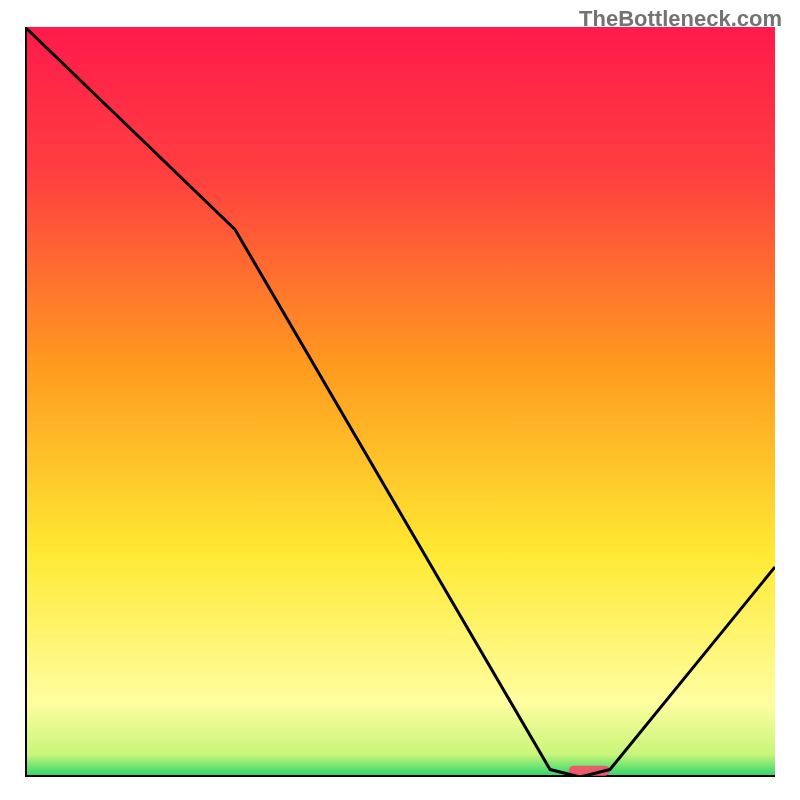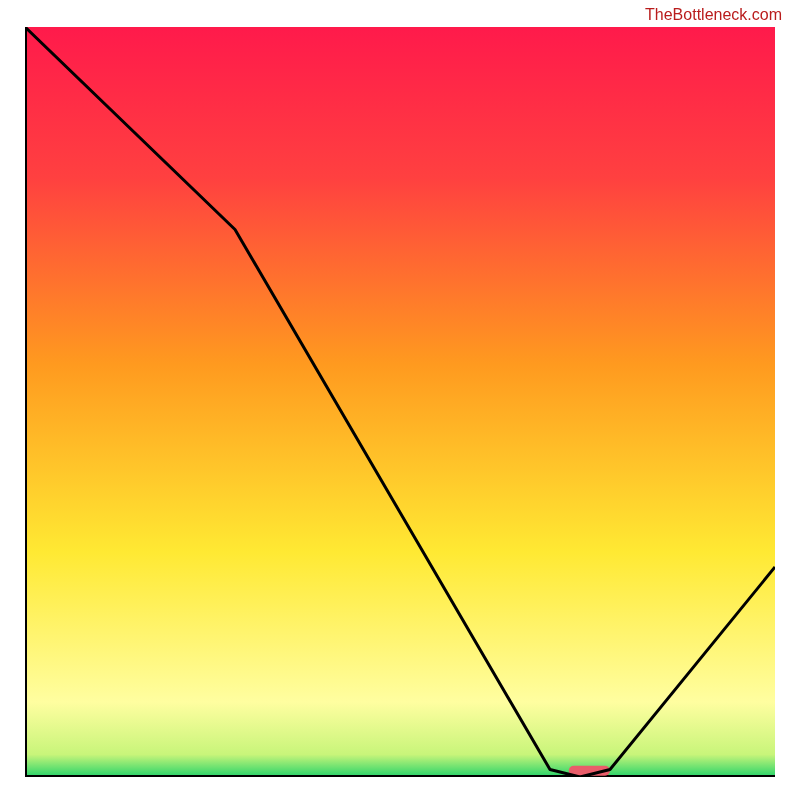--- a/index.html
+++ b/index.html
@@ -12,23 +12,23 @@
   }
   .container {
     position: relative;
     width: 800px;
     height: 800px;
   }
   .watermark {
     position: absolute;
     top: 6px;
     right: 18px;
-    font-size: 16px;
-    font-weight: 400;
-    color: #b91c1c;
+    font-size: 22px;
+    font-weight: 700;
+    color: #737373;
     z-index: 3;
   }
   .plot {
     position: absolute;
     left: 25px;
     top: 27px;
     width: 750px;
     height: 750px;
   }
   .plot svg {

